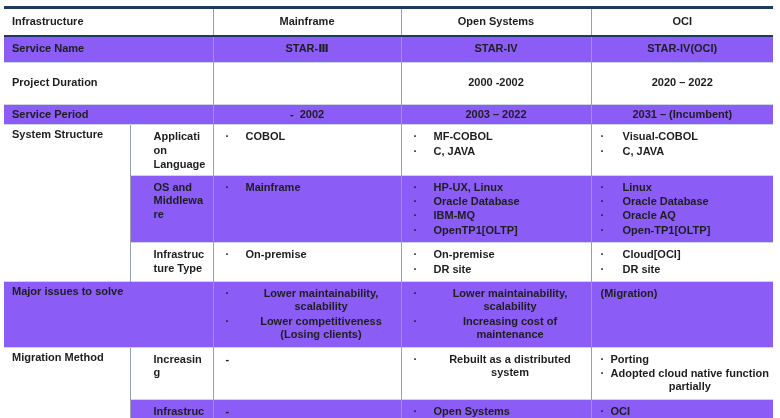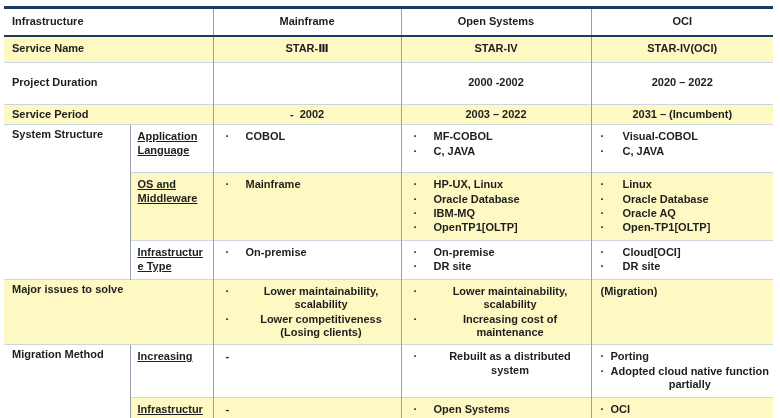--- a/index.html
+++ b/index.html
@@ -9,27 +9,27 @@
     font-weight:bold;color:#1e1e1e;font-size:11px;
   }
   table.cmp{
     border-collapse:collapse;table-layout:fixed;
     margin:6px 0 0 4px;width:769px;
     border-top:3px solid #1d3a63;border-bottom:3px solid #1d3a63;
   }
   th,td{padding:3px 6px;vertical-align:middle;overflow:hidden;line-height:1.25;}
   tr.hdr th{border-bottom:2px solid #1d3a63;height:20px;}
   tr:not(.hdr) td{border-top:1px solid #ccd5e3;}
-  tr.shade td{background:#fef9c3;}
+  tr.shade td{background:#8b5cf6;}
   .wbg{background:#ffffff !important;}
   .vb{border-left:1.5px solid #97a0af;}
   .lbl{text-align:left;padding-left:8px;}
   .c{text-align:center;}
   .top{vertical-align:top;}
-  .sub{vertical-align:top;padding-top:5px;overflow-wrap:anywhere;word-break:break-word;padding-left:7px;text-decoration:underline;}
+  .sub{vertical-align:top;padding-top:5px;overflow-wrap:anywhere;word-break:break-word;padding-left:23px;}
   .list{vertical-align:top;padding:5px 4px 4px 12px;line-height:1.22;}
   .list.oci{padding-left:9px;}
   .li{display:flex;margin:0 0 1px 0;}
   .bl{flex:0 0 20px;}
   .list.oci .bl{flex-basis:22px;}
   .list.tight .bl{flex-basis:10px;}
   .tx{min-width:0;text-align:center;}
 </style>
 </head>
 <body>

